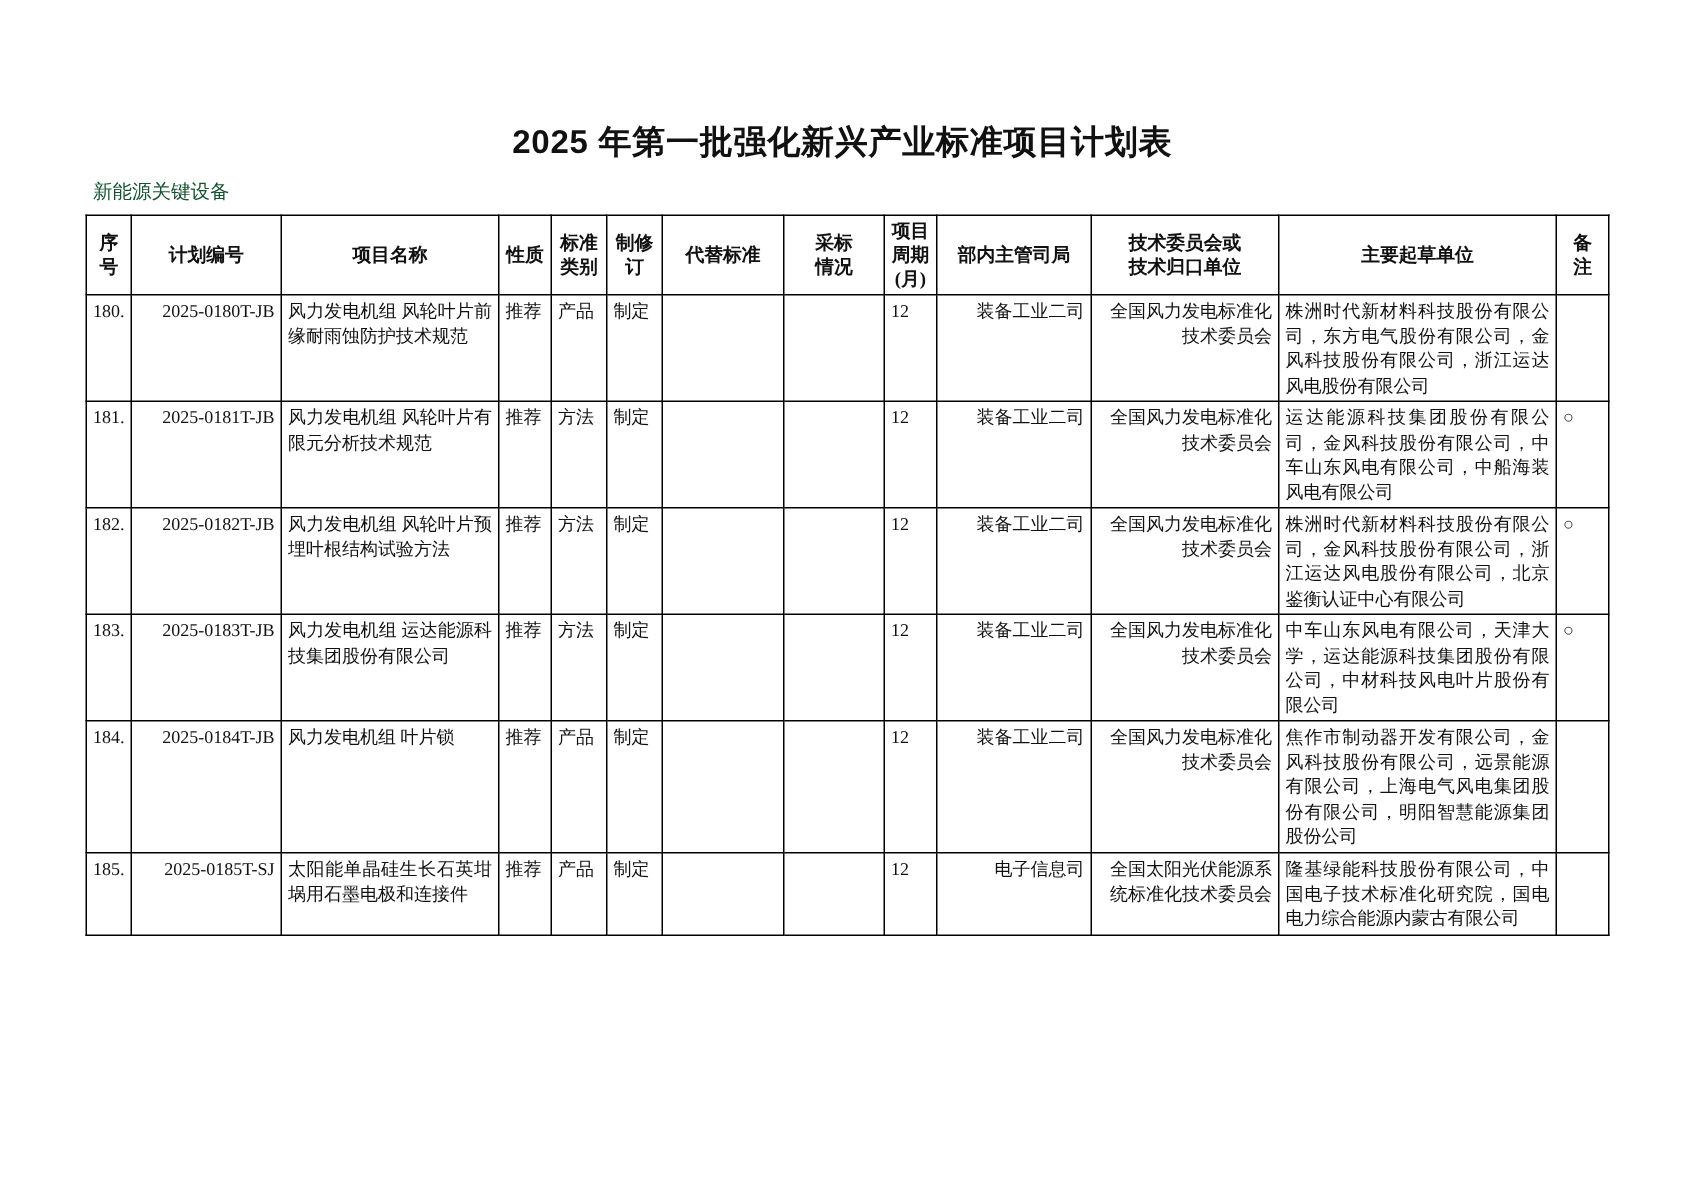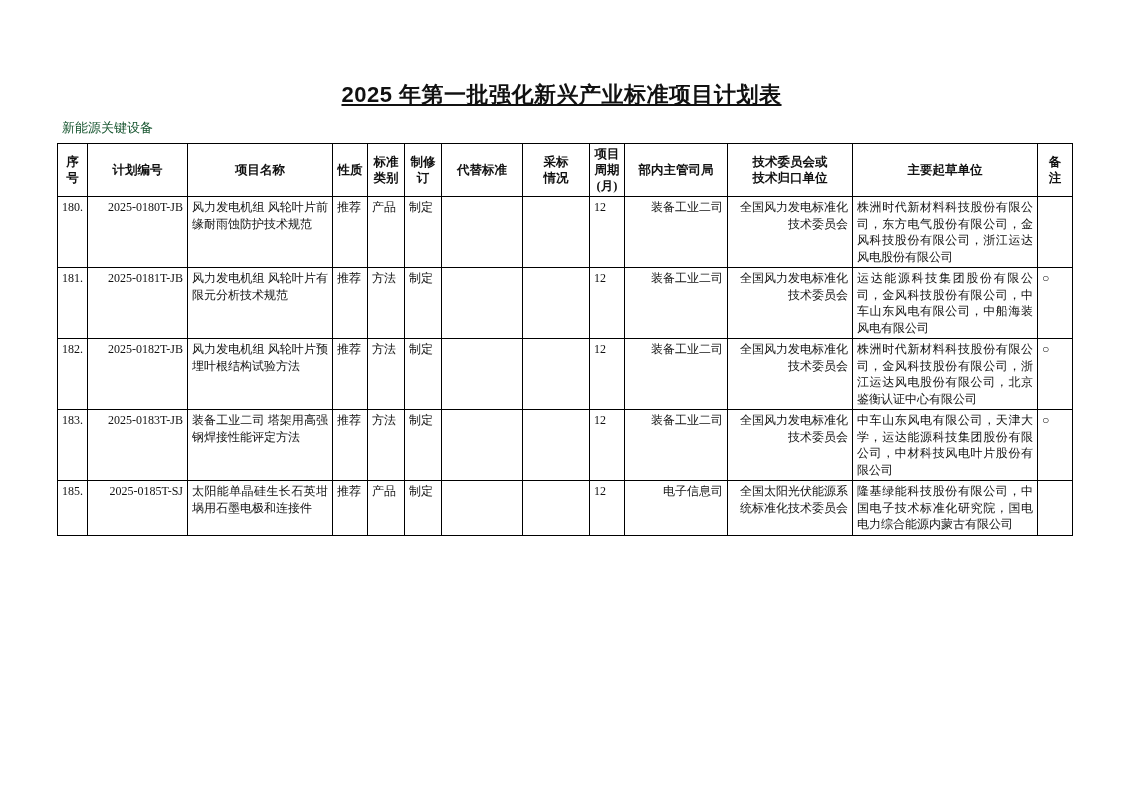--- a/index.html
+++ b/index.html
@@ -23,21 +23,20 @@
     top: 80px;
     left: 0;
     width: 100%;
     margin: 0;
     text-align: center;
     font-family: "Liberation Sans", "DejaVu Sans", sans-serif;
     font-size: 22px;
     font-weight: 700;
     letter-spacing: 0.5px;
     color: #111111;
-    text-decoration: underline;
   }
   .section-label {
     position: absolute;
     top: 119px;
     left: 62px;
     font-size: 13px;
     font-weight: 400;
     color: #14532d;
   }
   table.plan-table {
@@ -186,31 +185,46 @@
     <td class="al-c"></td>
     <td class="al-c">12</td>
     <td class="al-l c-bureau">装备工业二司</td>
     <td class="al-l c-committee">全国风力发电标准化技术委员会</td>
     <td class="just">株洲时代新材料科技股份有限公司，金风科技股份有限公司，浙江运达风电股份有限公司，北京鉴衡认证中心有限公司</td>
     <td class="al-c">○</td>
   </tr>
         <tr class="r-183">
     <td class="al-c">183.</td>
     <td class="al-l c-plan">2025-0183T-JB</td>
-    <td class="just">装备工业二司 塔架用高强钢焊接性能评定方法</td>
+    <td class="just">风力发电机组 运达能源科技集团股份有限公司</td>
     <td class="al-c">推荐</td>
     <td class="al-c">方法</td>
     <td class="al-c">制定</td>
     <td class="al-c"></td>
     <td class="al-c"></td>
     <td class="al-c">12</td>
     <td class="al-l c-bureau">装备工业二司</td>
     <td class="al-l c-committee">全国风力发电标准化技术委员会</td>
     <td class="just">中车山东风电有限公司，天津大学，运达能源科技集团股份有限公司，中材科技风电叶片股份有限公司</td>
     <td class="al-c">○</td>
+  </tr>
+        <tr class="r-184">
+    <td class="al-c">184.</td>
+    <td class="al-l c-plan">2025-0184T-JB</td>
+    <td class="just">风力发电机组 叶片锁</td>
+    <td class="al-c">推荐</td>
+    <td class="al-c">产品</td>
+    <td class="al-c">制定</td>
+    <td class="al-c"></td>
+    <td class="al-c"></td>
+    <td class="al-c">12</td>
+    <td class="al-l c-bureau">装备工业二司</td>
+    <td class="al-l c-committee">全国风力发电标准化技术委员会</td>
+    <td class="just">焦作市制动器开发有限公司，金风科技股份有限公司，远景能源有限公司，上海电气风电集团股份有限公司，明阳智慧能源集团股份公司</td>
+    <td class="al-c"></td>
   </tr>
         <tr class="r-185">
     <td class="al-c">185.</td>
     <td class="al-l c-plan">2025-0185T-SJ</td>
     <td class="just">太阳能单晶硅生长石英坩埚用石墨电极和连接件</td>
     <td class="al-c">推荐</td>
     <td class="al-c">产品</td>
     <td class="al-c">制定</td>
     <td class="al-c"></td>
     <td class="al-c"></td>

